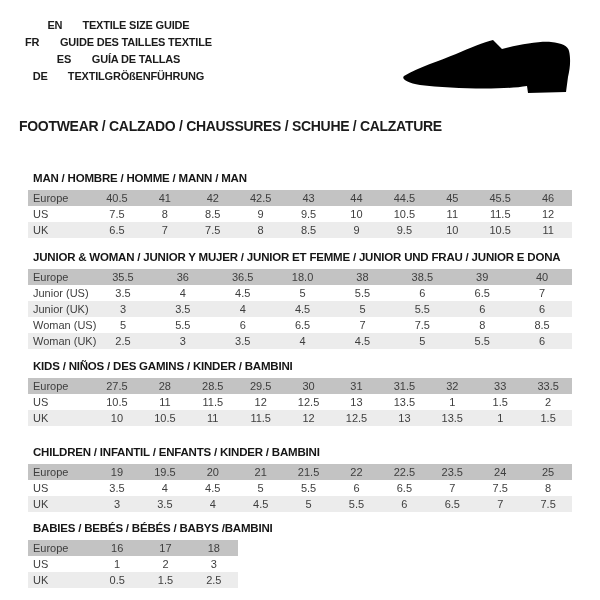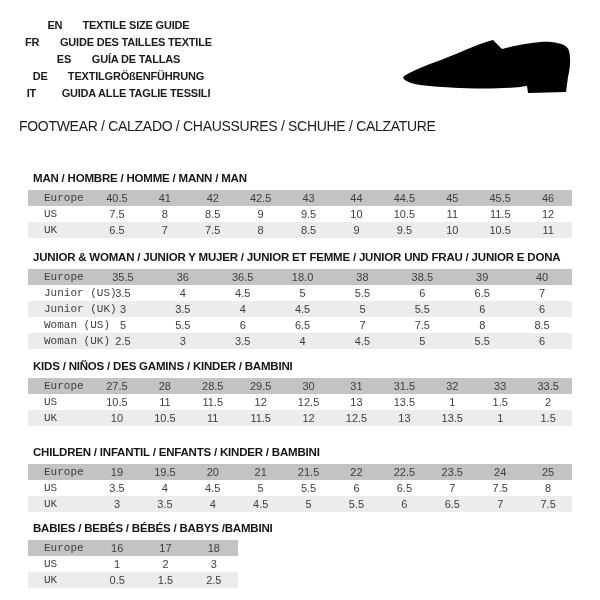--- a/index.html
+++ b/index.html
@@ -7,37 +7,37 @@
     position:relative;width:600px;height:600px;background:#fff;overflow:hidden;
     font-family:"Liberation Sans",sans-serif;color:#1b1b1b;
   }
   
   .lang-block{position:absolute;left:25px;top:16px;}
   .lang-line{display:flex;height:17px;align-items:center;justify-content:center;}
   .lang-code{width:35px;font-size:11px;font-weight:bold;letter-spacing:-0.2px;}
   .lang-label{font-size:11px;font-weight:bold;letter-spacing:-0.2px;white-space:nowrap;}
   
   .category-title{
-    position:absolute;left:19px;top:118px;font-size:14px;font-weight:normal;
+    position:absolute;left:19px;top:118px;font-size:14px;font-weight:bold;
     letter-spacing:-0.3px;white-space:nowrap;
   }
   
   .shoe{position:absolute;left:394px;top:18px;width:185px;height:82px;}
   
   .tables{position:absolute;left:28px;top:0;width:544px;}
   .size-table{position:absolute;left:0;width:544px;}
   .size-table.narrow{width:210px;}
   .table-title{
     font-size:11.5px;font-weight:bold;letter-spacing:-0.2px;color:#161616;
     padding-left:5px;height:13px;line-height:13px;margin-bottom:5px;white-space:nowrap;
   }
   .trow{display:flex;height:16px;line-height:16px;font-size:11px;color:#3e3e3e;}
   .trow.bg-head{background:var(--head-row-bg);}
   .trow.bg-stripe{background:var(--stripe-row-bg);}
-  .tlabel{width:65px;padding-left:16px;box-sizing:border-box;white-space:nowrap;font-family:Liberation Mono, monospace;}
+  .tlabel{width:65px;padding-left:5px;box-sizing:border-box;white-space:nowrap;}
   .tcell{flex:1;text-align:center;white-space:nowrap;}
 </style>
 </head>
 <body>
 
 <div class="page">
 
   <div class="lang-block">
     <div class="lang-line">
       <span class="lang-code">EN</span>
@@ -48,24 +48,20 @@
       <span class="lang-label">GUIDE DES TAILLES TEXTILE</span>
     </div>
     <div class="lang-line">
       <span class="lang-code">ES</span>
       <span class="lang-label">GUÍA DE TALLAS</span>
     </div>
     <div class="lang-line">
       <span class="lang-code">DE</span>
       <span class="lang-label">TEXTILGRÖßENFÜHRUNG</span>
     </div>
-    <div class="lang-line">
-      <span class="lang-code">IT</span>
-      <span class="lang-label">GUIDA ALLE TAGLIE TESSILI</span>
-    </div>
   </div>
 
   <svg class="shoe" viewBox="0 0 185 80" aria-hidden="true">
     <path fill="#000000" d="
       M 10,57
       C 25,48 45,42 62,35
       C 76,29 90,23 99,21
       L 108,30
       C 124,26 145,22 157,23
       C 168,24 174,27 175,32

